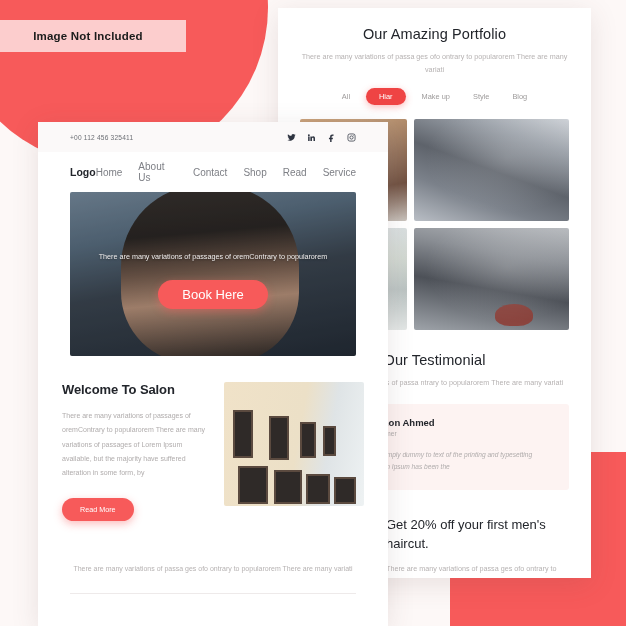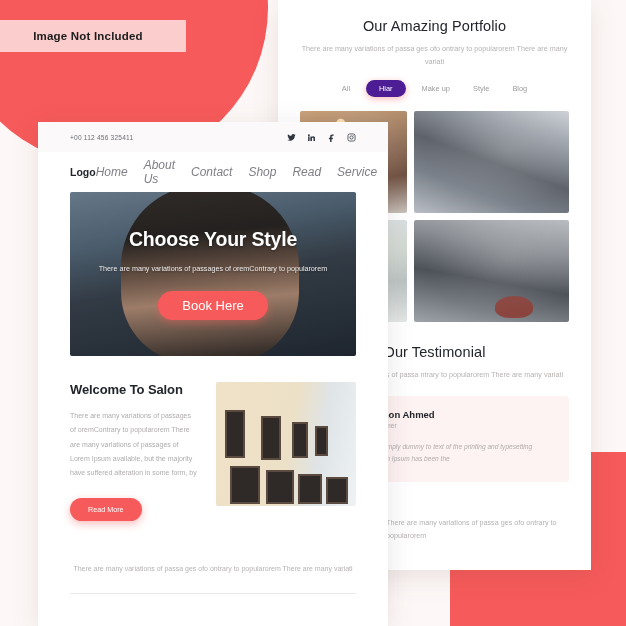--- a/index.html
+++ b/index.html
@@ -35,41 +35,41 @@
 
   
   .panel {
     position: absolute; background: #ffffff;
     box-shadow: 0 6px 26px rgba(90,60,60,.13);
     overflow: hidden;
   }
 
   
   .panel-right {
-    left: 278px; top: 0px; width: 313px; height: 570px;
+    left: 278px; top: 8px; width: 313px; height: 570px;
     padding: 0 22px;
   }
   .sec-title {
     font-size: 14.5px; color: #22252b; font-weight: normal;
     letter-spacing: .1px; text-align: center;
   }
   .sec-sub {
     font-size: 7.2px; color: #b6b2b2; text-align: center;
     line-height: 1.75; margin-top: 9px;
   }
   .filter-row {
     display: flex; justify-content: center; align-items: center;
     gap: 9px; margin-top: 12px;
   }
   .filter-chip {
     font-size: 7.4px; color: #9d9a9a; padding: 4px 7px;
     border-radius: 20px; white-space: nowrap;
   }
   .filter-chip.active {
-    background: #4c1d95; color: #fff; padding: 4px 13px;
+    background: #ef4444; color: #fff; padding: 4px 13px;
     box-shadow: 0 2px 7px rgba(247,90,90,.42);
   }
 
   .gallery {
     display: grid; grid-template-columns: 1fr 1.45fr;
     gap: 7px; margin-top: 14px;
   }
   .g-img { height: 102px; border-radius: 2px; position: relative; overflow: hidden; }
 
   .ph-barber1 { background:
@@ -141,21 +141,21 @@
   .phone { font-size: 6.6px; color: #6b6e74; letter-spacing: .2px; }
   .socials { display: flex; align-items: center; gap: 11px; }
   .socials svg { display: block; }
 
   .navbar {
     height: 40px; display: flex; align-items: center;
     justify-content: space-between; padding: 0 32px; background: #fff;
   }
   .logo { font-size: 10.5px; font-weight: bold; color: #22252b; }
   .navlinks { display: flex; align-items: center; gap: 16px; }
-  .navlinks a { font-size: 12px; color: #7d7f85; text-decoration: none; font-style: italic; }
+  .navlinks a { font-size: 10px; color: #7d7f85; text-decoration: none; }
 
   .hero {
     margin: 0 32px; height: 164px; border-radius: 2px;
     position: relative; overflow: hidden;
     background: linear-gradient(170deg,#7e93a5 0%,#5d7385 26%,#3c4650 52%,#222a33 100%);
     display: flex; flex-direction: column;
     align-items: center; justify-content: center;
   }
   .hero::before {
     content:""; position:absolute; left:18%; top:-4%;
@@ -176,21 +176,21 @@
     font-size: 7.2px; color: #f0eeee; text-align: center;
     line-height: 1.85; margin-top: 11px; text-shadow: 0 1px 2px rgba(0,0,0,.4);
   }
   .btn-primary {
     margin-top: 16px; background: #f75a5a; color: #fff;
     font-size: 13px; border: none; border-radius: 20px;
     padding: 7px 24px; box-shadow: 0 3px 9px rgba(247,90,90,.4);
     cursor: pointer;
   }
 
-  .welcome { display: flex; gap: 18px; padding: 26px 32px 0; justify-content: center; }
+  .welcome { display: flex; gap: 18px; padding: 26px 24px 0; justify-content: center; }
   .welcome-txt { flex: 1 1 0; min-width: 0; }
   .welcome-title { font-size: 13px; color: #22252b; font-weight: bold; letter-spacing: -.1px; }
   .welcome-body { font-size: 7px; color: #b0acac; line-height: 2.05; margin-top: 12px; }
   .btn-read {
     margin-top: 17px; background: #f75a5a; color: #fff;
     font-size: 7.2px; border: none; border-radius: 20px;
     padding: 7px 18px; box-shadow: 0 3px 9px rgba(247,90,90,.4);
     cursor: pointer;
   }
   .salon-img {
@@ -270,20 +270,21 @@
           </div>
         </div>
         <div class="testi-body">Lorem Ipsum is simply dummy to text of the printing and typesetting industry  was lorem Ipsum has been the</div>
       </div>
     </div>
   </div>
 
   <div class="offer">
     <div class="offer-img"></div>
     <div style="flex:1 1 0; min-width:0;">
+      <div class="offer-title">Get 20% off your first men's haircut.</div>
       <div class="offer-sub">There are many variations of passa ges ofo ontrary to popularorem</div>
     </div>
   </div>
 </div>
 
 <div class="panel panel-left">
 
   <div class="topbar">
     <div class="phone">+00 112 456 325411</div>
     <div class="socials">
@@ -318,21 +319,20 @@
       <a href="#">Home</a>
       <a href="#">About Us</a>
       <a href="#">Contact</a>
       <a href="#">Shop</a>
       <a href="#">Read</a>
       <a href="#">Service</a>
     </div>
   </div>
 
   <div class="hero">
-    <div class="hero-title">Choose Your Style</div>
     <div class="hero-sub">There are many variations of passages of oremContrary to popularorem</div>
     <button class="btn-primary">Book Here</button>
   </div>
 
   <div class="welcome">
     <div class="welcome-txt">
       <div class="welcome-title">Welcome To Salon</div>
       <div class="welcome-body">There are many variations of passages of oremContrary to popularorem There are many variations of passages of Lorem Ipsum available, but the majority have suffered alteration in some form, by</div>
       <button class="btn-read">Read More</button>
     </div>

